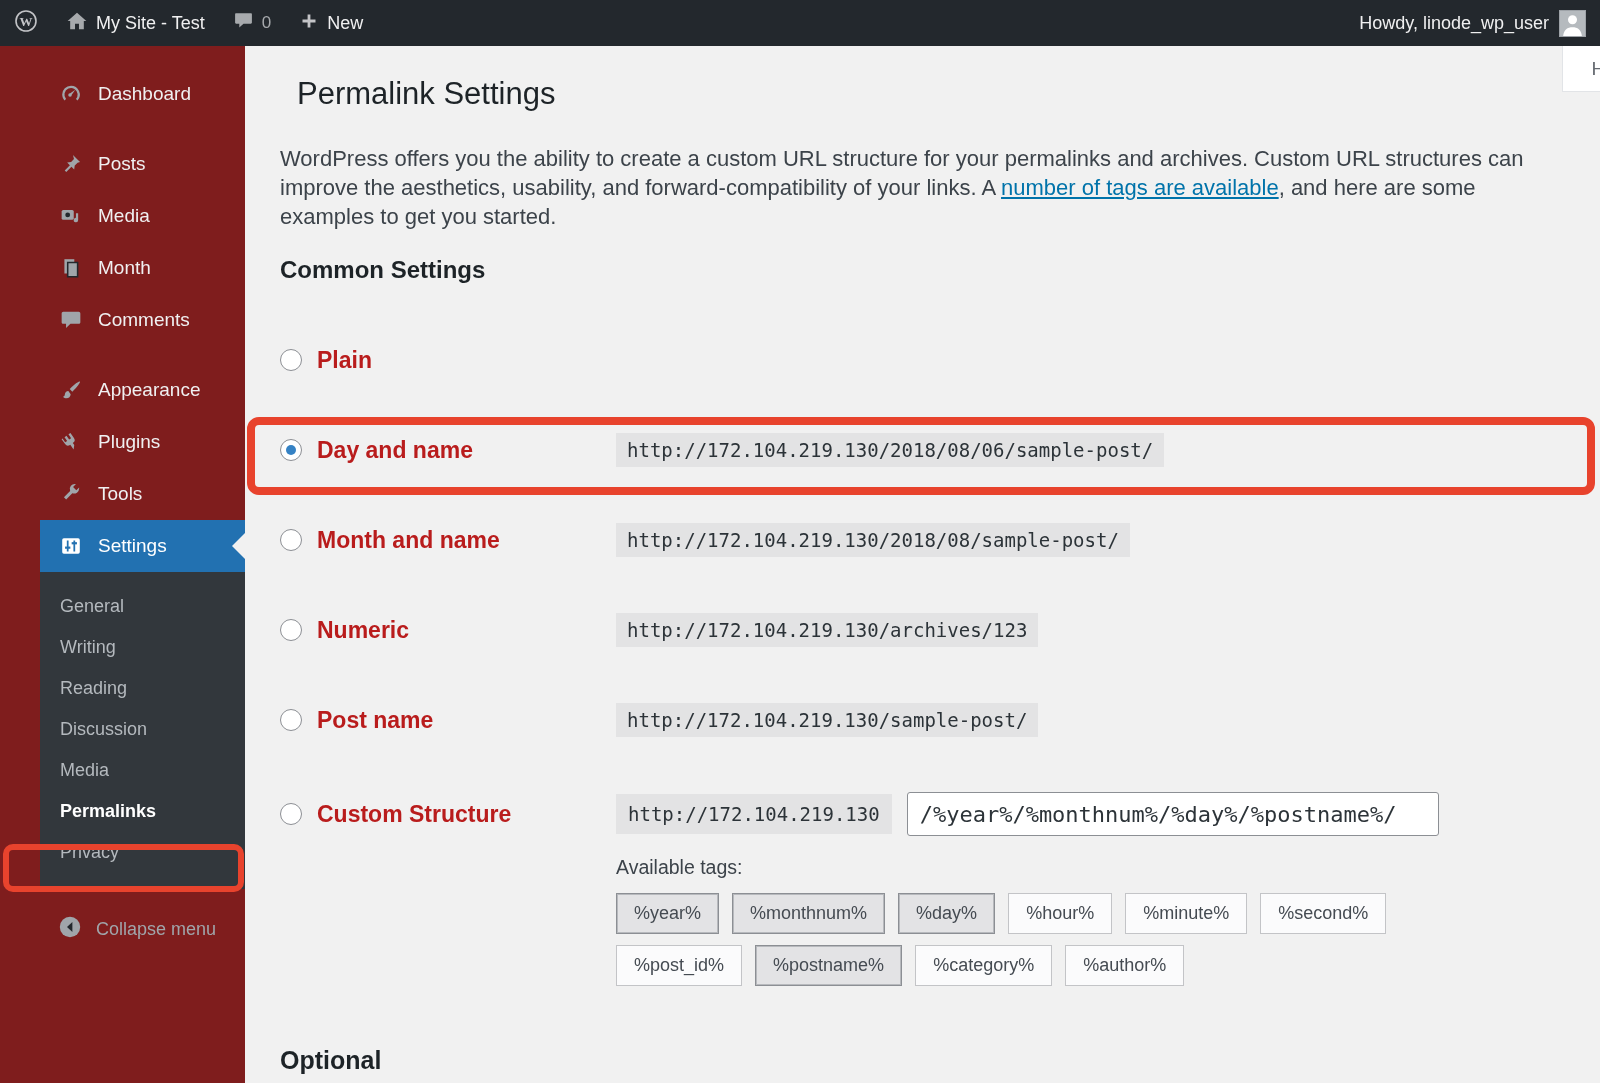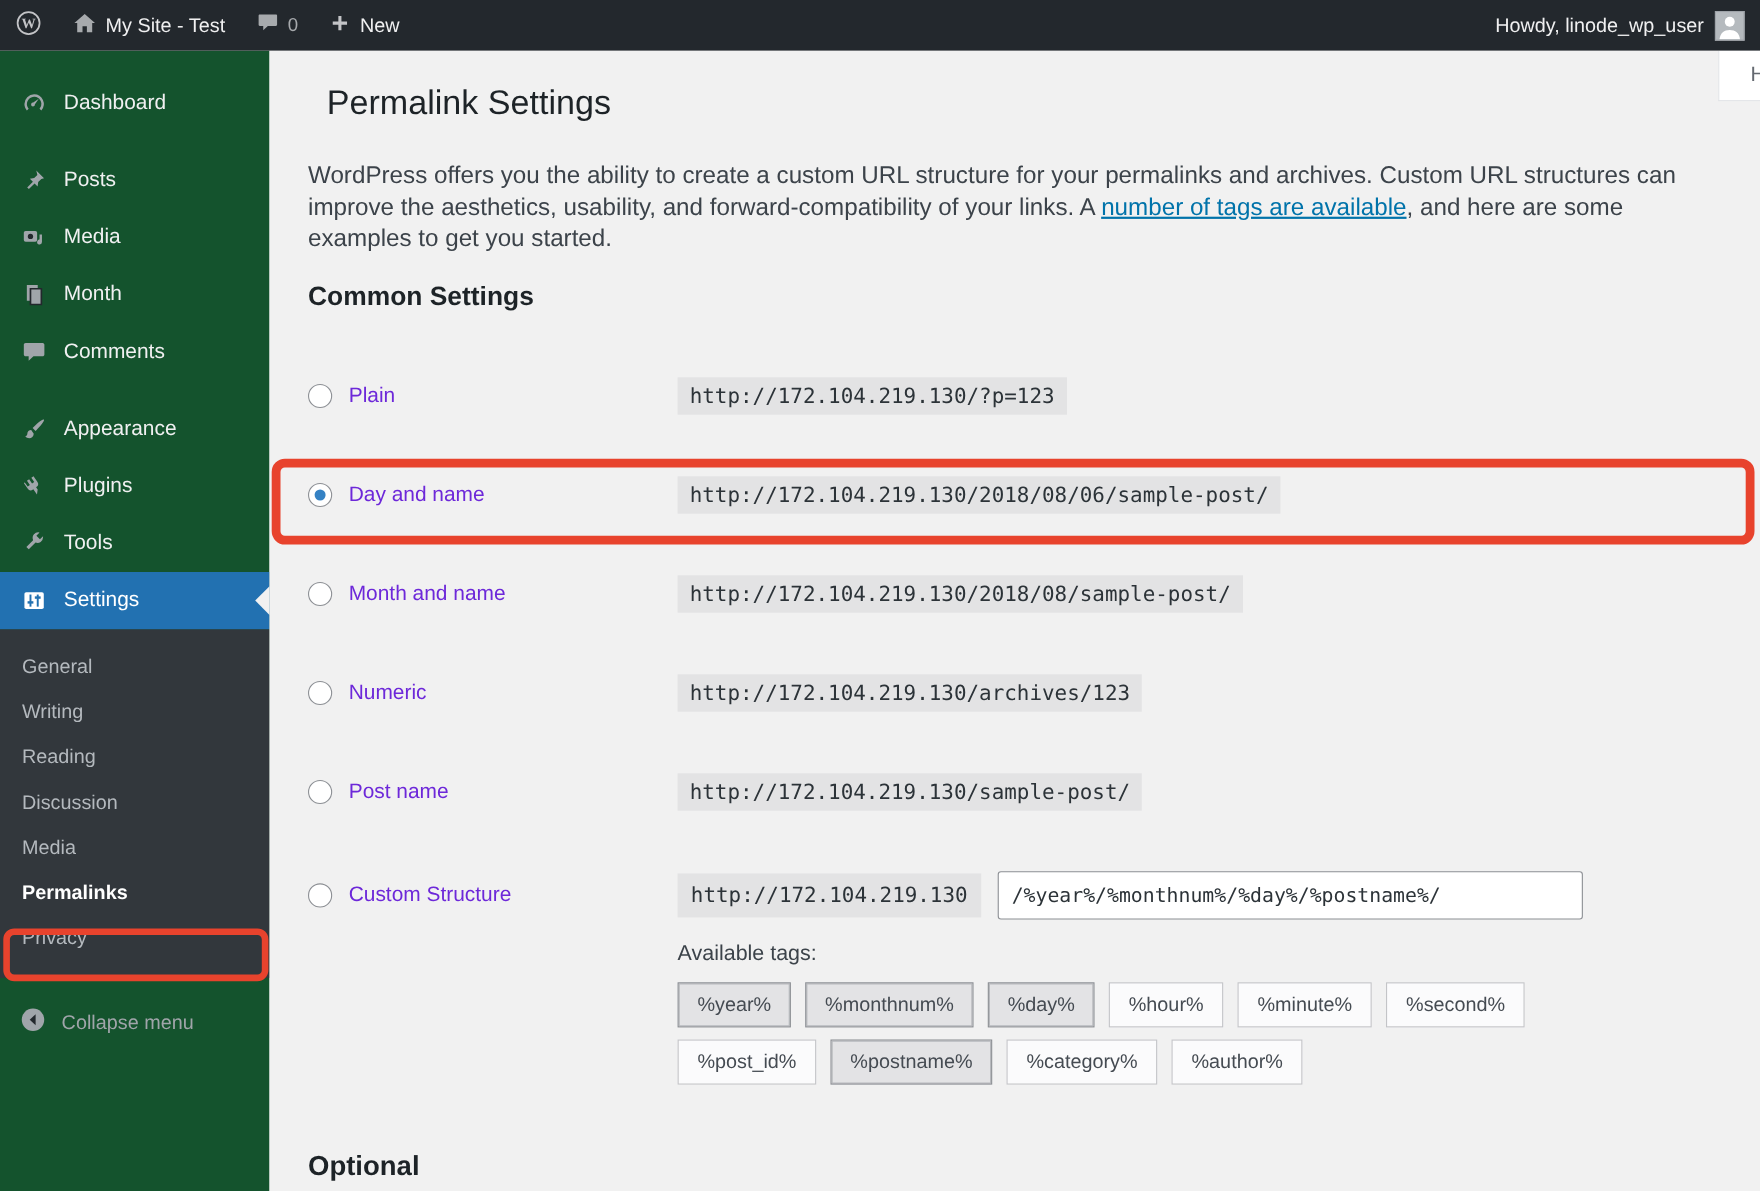--- a/index.html
+++ b/index.html
@@ -13,21 +13,21 @@
   .ab-item { display:flex; align-items:center; height:46px; padding:0 14px;
              color:#f0f0f1; font-size:18px; gap:8px; cursor:pointer; }
   .ab-count { color:#a7aaad; font-size:17px; }
   .ab-right { margin-left:auto; display:flex; align-items:center; height:46px;
               padding-right:14px; gap:10px; color:#f0f0f1; font-size:18px; }
   .avatar { width:27px; height:27px; background:#b5babe; border:1px solid #9ea3a8;
             display:flex; align-items:flex-end; justify-content:center; overflow:hidden; }
 
   
   .sidebar { position:absolute; left:0; top:46px; width:245px; height:1037px;
-             background:#14532d; }
+             background:#7f1d1d;padding-left:40px; }
   .menu-item { display:flex; align-items:center; height:52px; padding-left:20px;
                gap:16px; color:#f0f0f1; font-size:19px; cursor:pointer; position:relative; }
   .menu-item .mi-icon { width:22px; height:22px; display:flex; align-items:center; justify-content:center; }
   .menu-item svg { fill:#a0a5aa; }
   .menu-gap { height:18px; }
   .menu-item.active { background:#2271b1; color:#fff; }
   .menu-item.active svg { fill:#fff; }
   .menu-arrow { position:absolute; right:0; top:50%; transform:translateY(-50%);
                 width:0; height:0; border-top:13px solid transparent;
                 border-bottom:13px solid transparent; border-right:13px solid #f1f1f1; }
@@ -54,32 +54,32 @@
   .intro a { color:#0073aa; text-decoration:underline; cursor:pointer; }
   .section-heading { position:absolute; left:35px; top:210px; font-size:24px;
                      font-weight:700; color:#1d2327; }
   .rows { position:absolute; left:35px; top:296px; }
   .opt-row { display:flex; align-items:center; height:36px; margin-bottom:54px; }
   .label-col { display:flex; align-items:center; gap:15px; width:336px; flex:0 0 336px; }
   .radio { width:22px; height:22px; border-radius:50%; background:#fff;
            border:1px solid #8c8f94; position:relative; flex:0 0 22px; cursor:pointer; }
   .radio.checked::after { content:''; position:absolute; left:5px; top:5px;
                           width:10px; height:10px; border-radius:50%; background:#3582c4; }
-  .opt-label { font-size:19px; font-weight:400; color:#6d28d9; }
+  .opt-label { font-size:23px; font-weight:700; color:#b91c1c; }
   code.url { display:inline-block; background:#e3e3e4; color:#2c3338;
              font-family:"DejaVu Sans Mono","Liberation Mono",monospace;
              font-size:19px; padding:6px 11px; white-space:nowrap; }
   .custom-row { display:flex; align-items:flex-start; }
   .custom-row .label-col { height:44px; }
   .cs-line1 { display:flex; align-items:center; }
   code.url.prefix { padding:9px 12px; }
   .cs-input { margin-left:15px; width:532px; height:44px; background:#fff;
               border:1px solid #8c8f94; border-radius:3px; padding:0 12px;
               font-family:"DejaVu Sans Mono","Liberation Mono",monospace;
-              font-size:18px; color:#2c3338; }
+              font-size:22px; color:#2c3338; }
   .avail-label { margin-top:20px; font-size:19.5px; color:#3c434a; }
   .tag-row { display:flex; gap:13px; margin-top:14px; }
   .tag-btn { height:41px; padding:0 17px; font-size:18px; color:#454b52;
              background:#fbfbfc; border:1px solid #c3c4c7; border-radius:0;
              cursor:pointer; font-family:"Liberation Sans",sans-serif; }
   .tag-btn.used { background:#e3e3e5; border-color:#8c8f94;
                   box-shadow:inset 0 0 0 1px #b7b9bd; }
   .optional-heading { position:absolute; left:35px; top:1000px; font-size:25px;
                       font-weight:700; color:#1d2327; }
 
@@ -271,21 +271,20 @@
 
   <h2 class="section-heading">Common Settings</h2>
 
   <div class="rows">
 
     <div class="opt-row">
       <div class="label-col">
         <span class="radio"></span>
         <span class="opt-label">Plain</span>
       </div>
-      <code class="url">http://172.104.219.130/?p=123</code>
     </div>
 
     <div class="opt-row">
       <div class="label-col">
         <span class="radio checked"></span>
         <span class="opt-label">Day and name</span>
       </div>
       <code class="url">http://172.104.219.130/2018/08/06/sample-post/</code>
     </div>
 

